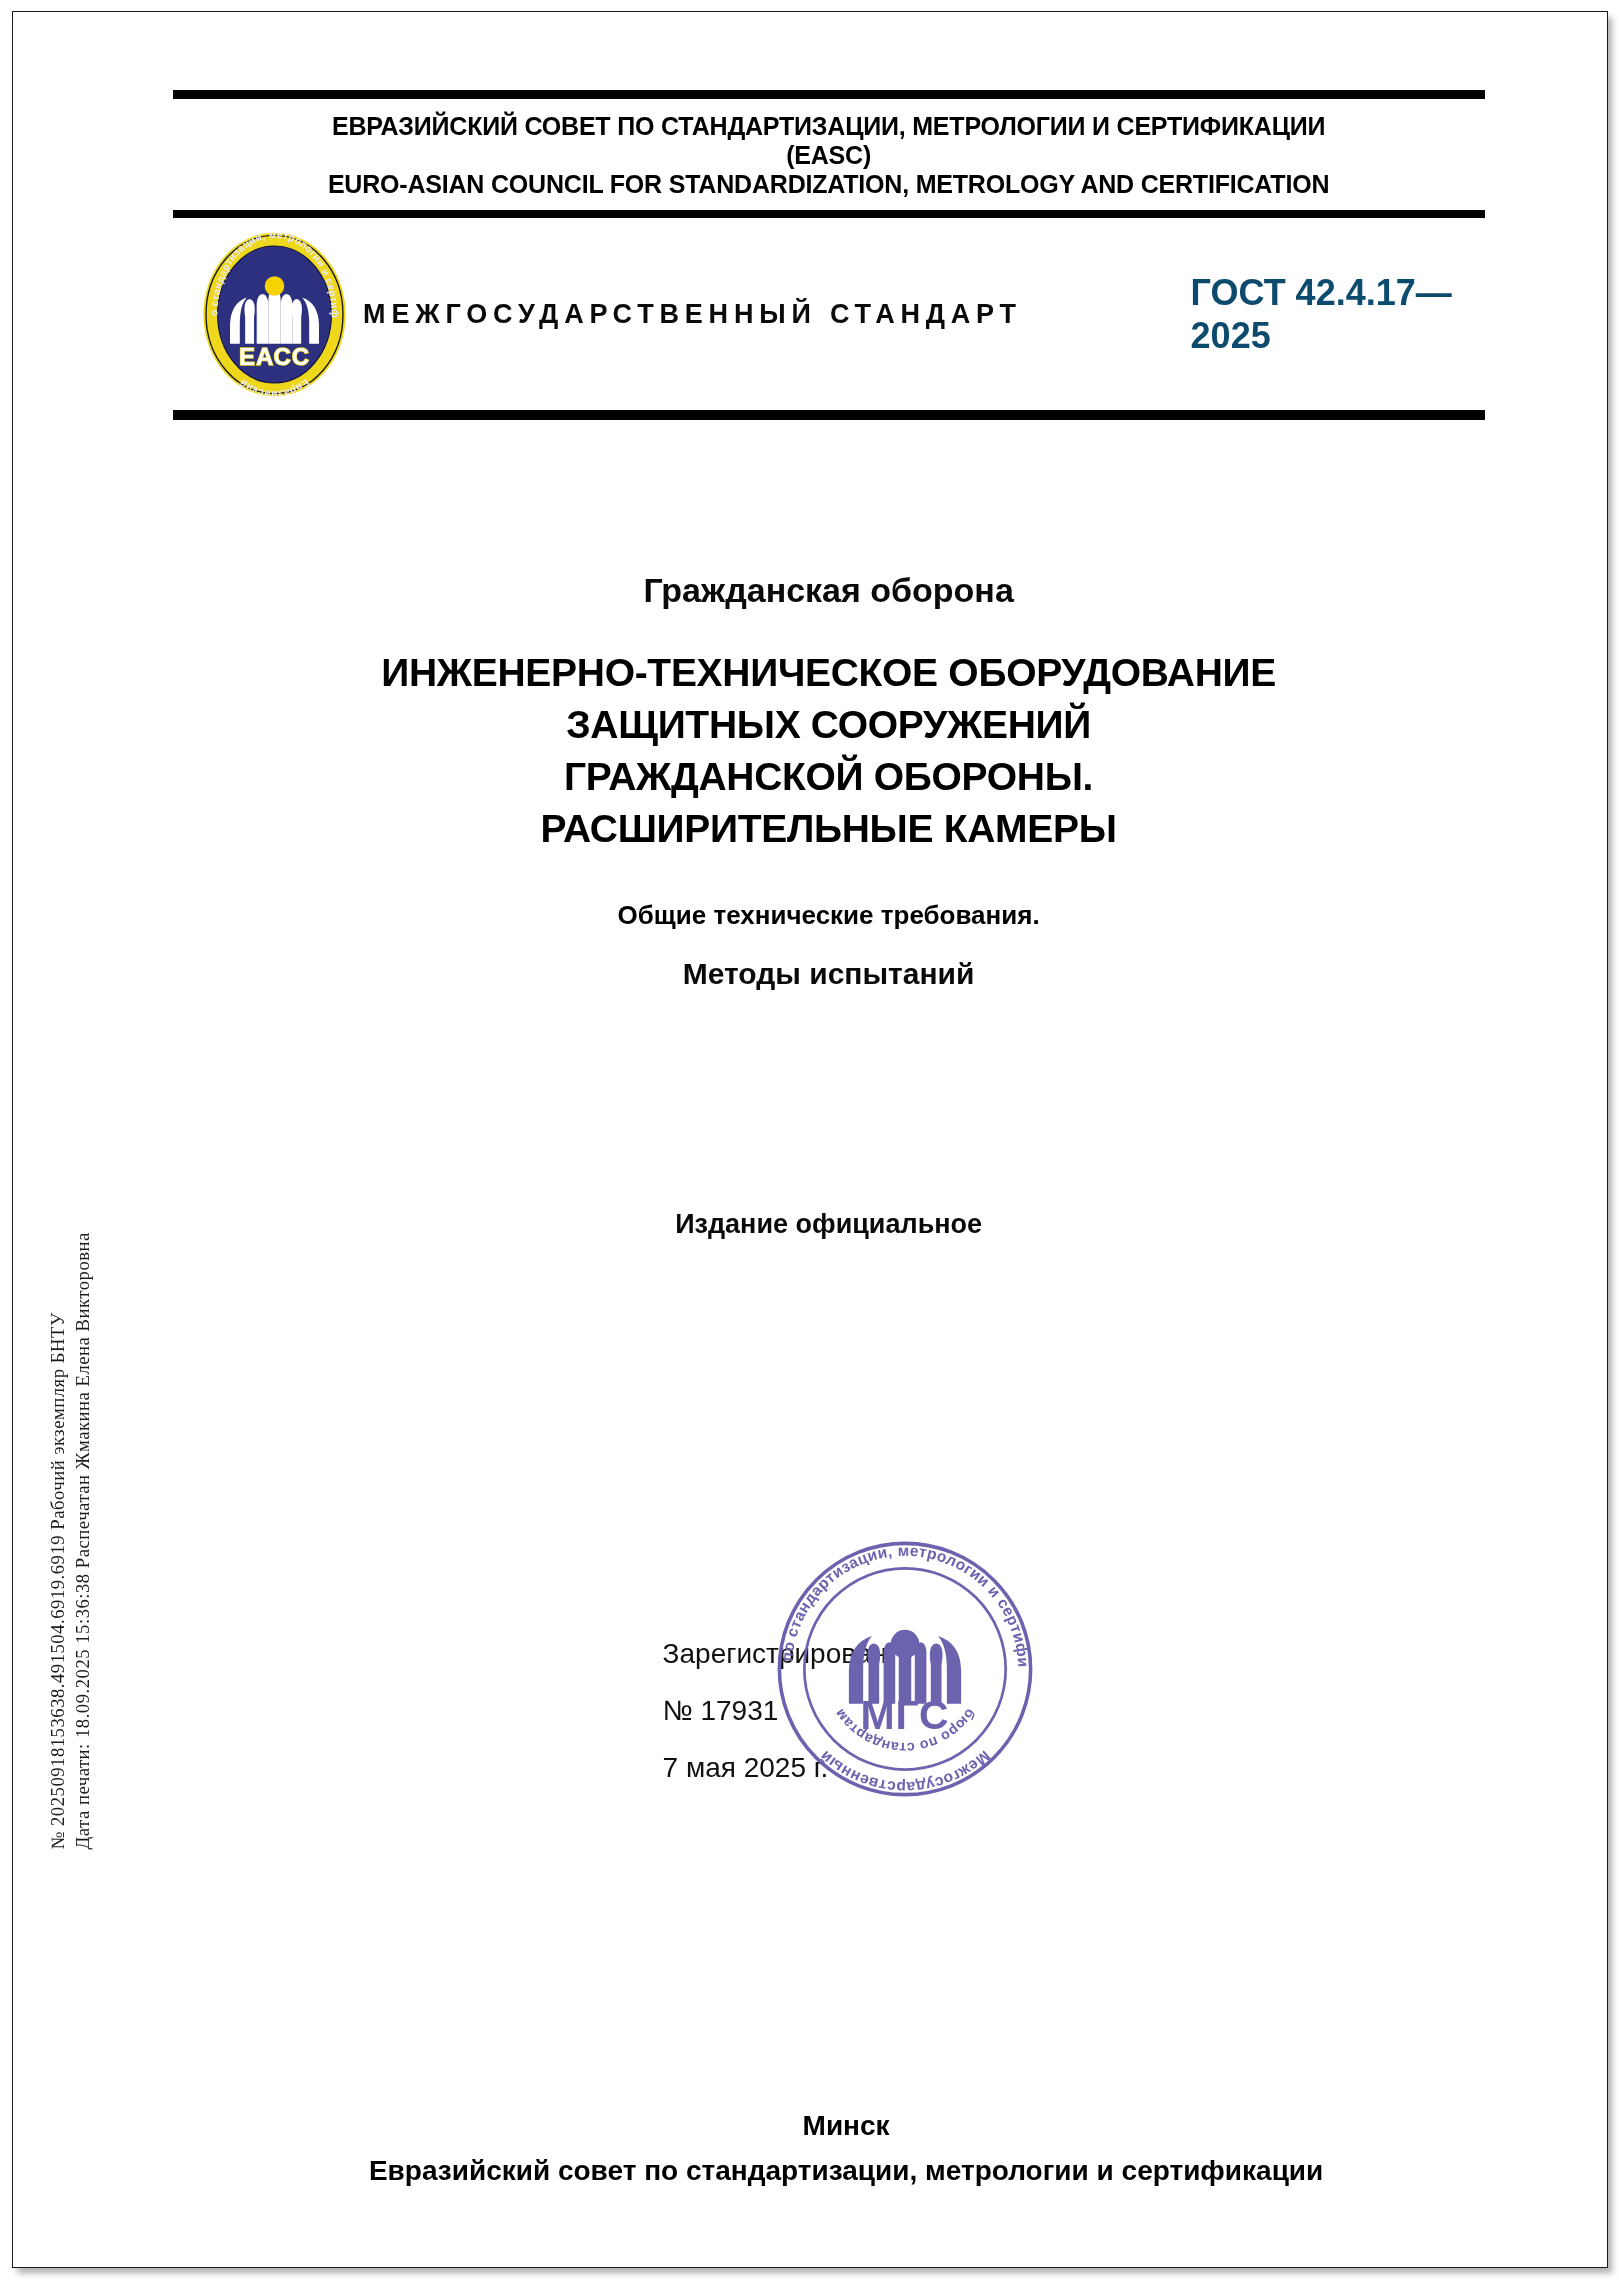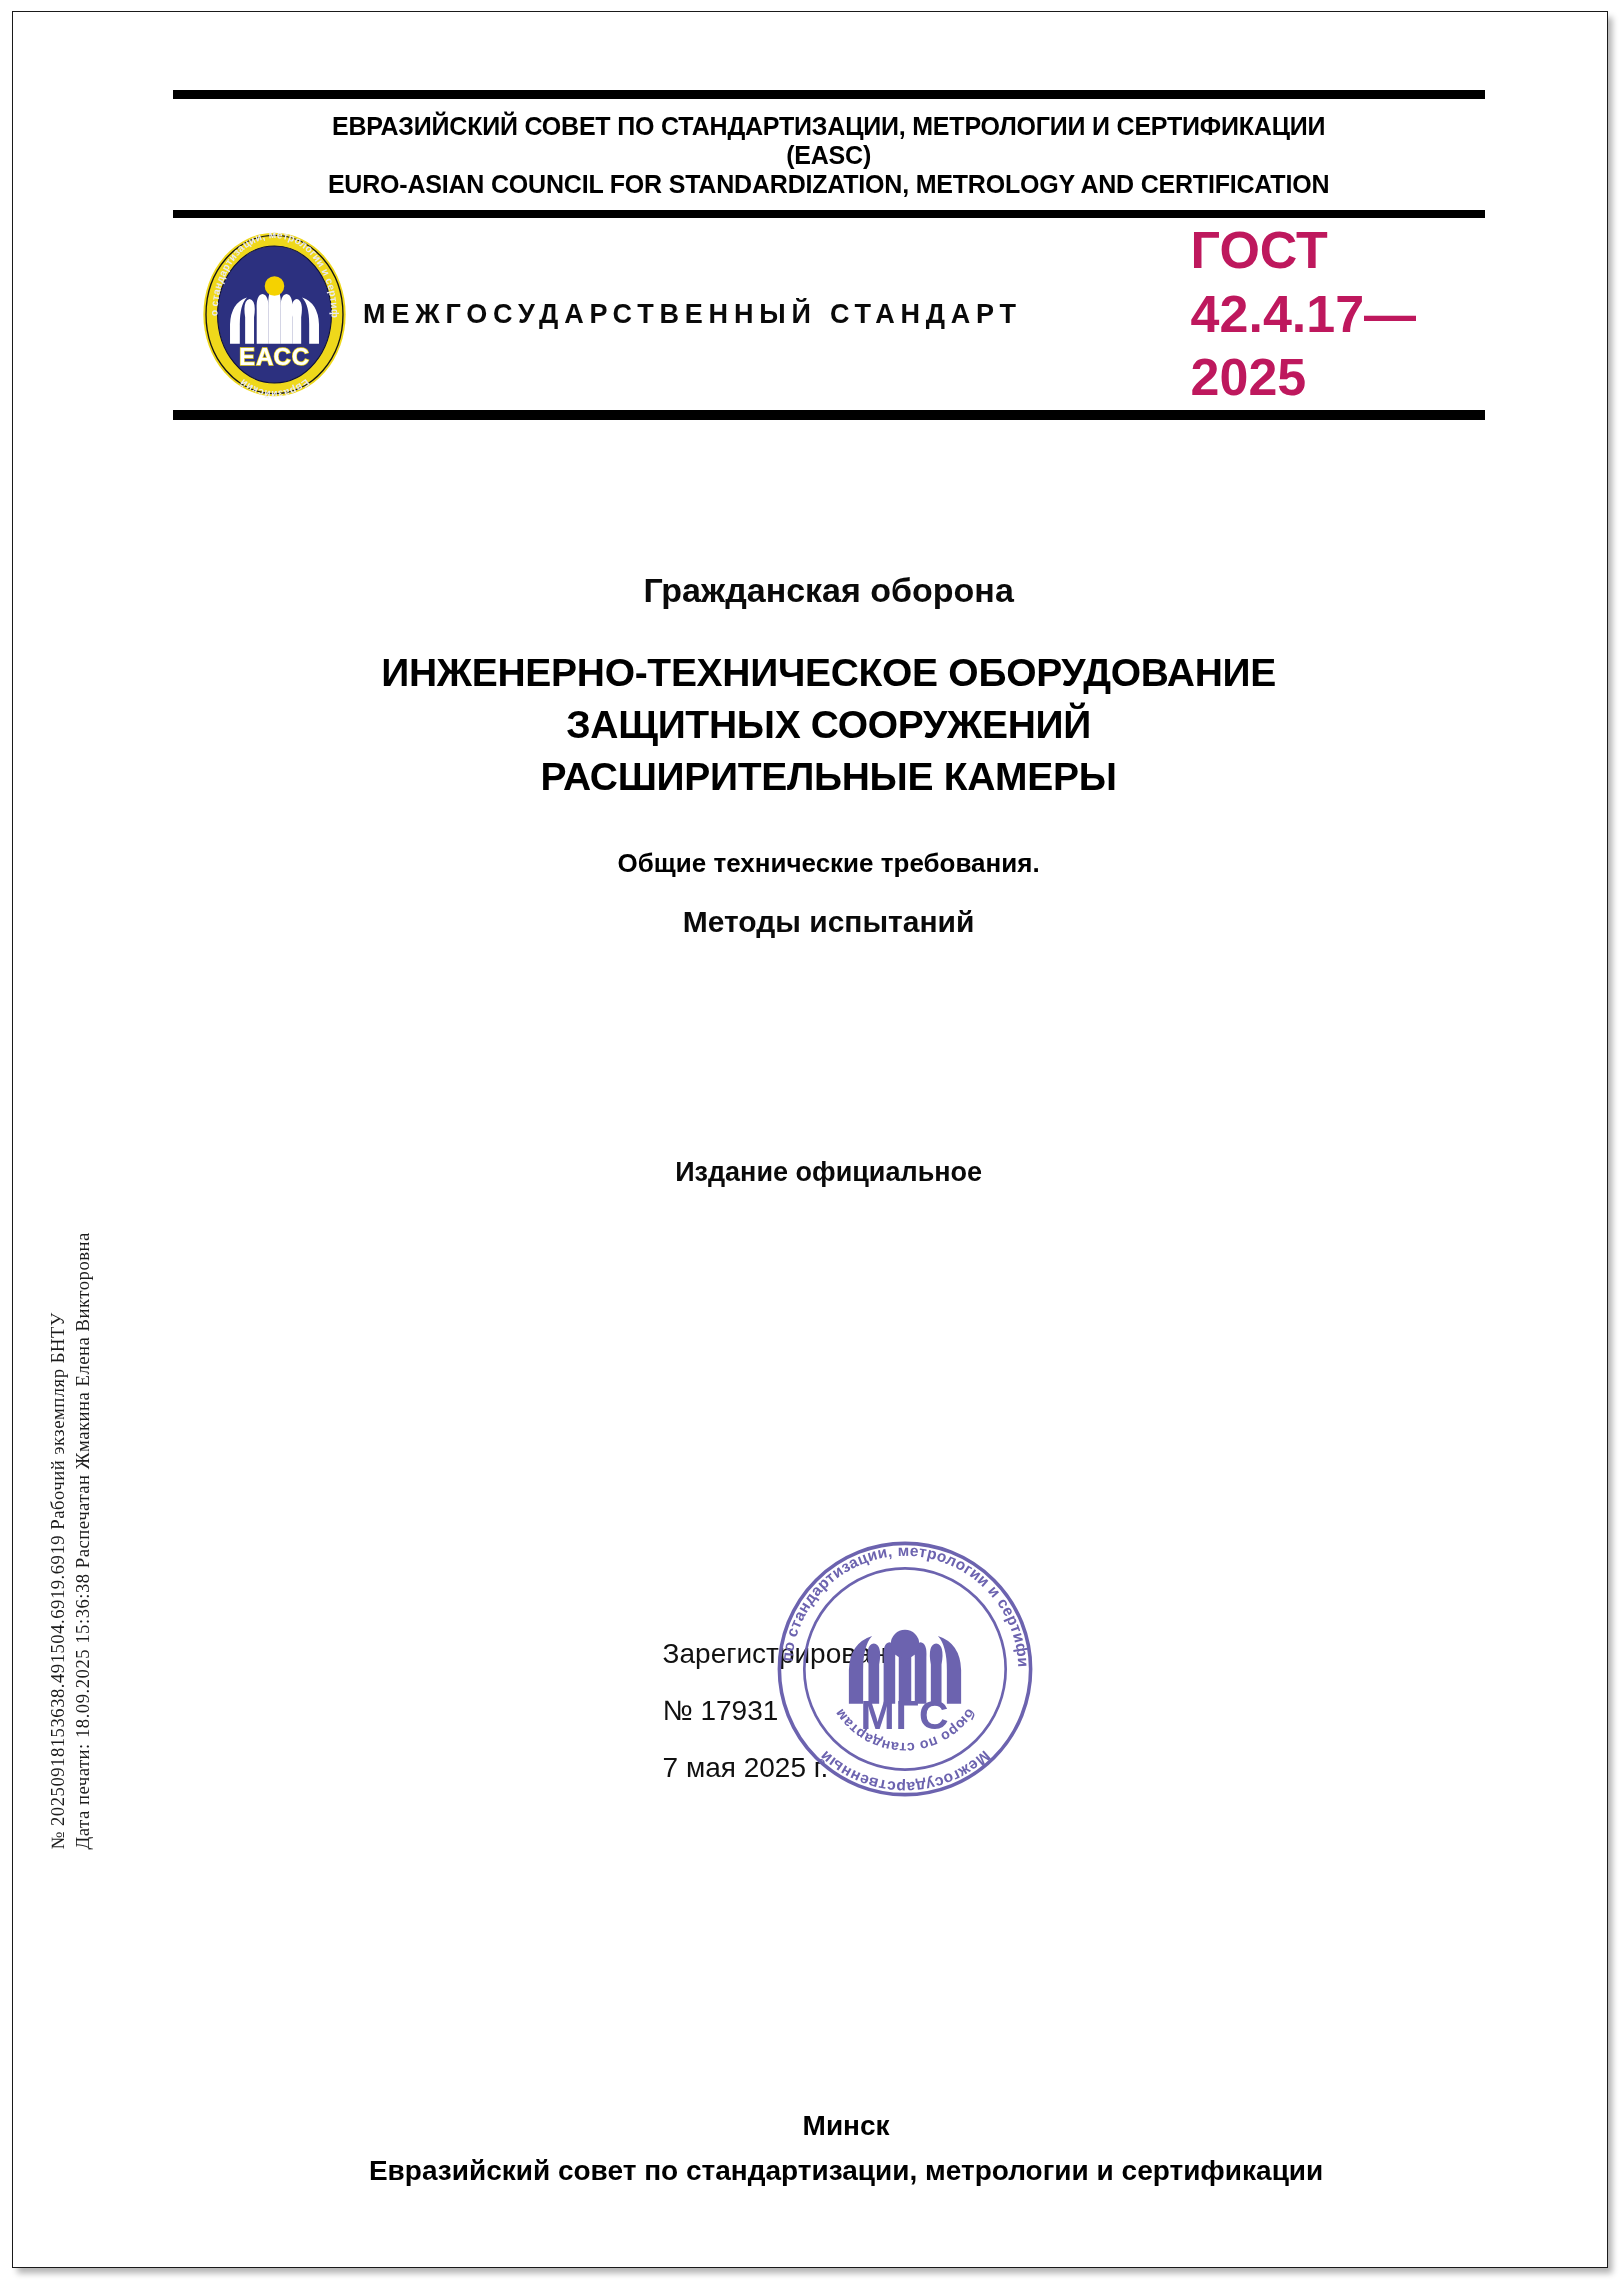--- a/index.html
+++ b/index.html
@@ -93,23 +93,23 @@
     font-weight: bold;
     font-size: 27px;
     letter-spacing: 5.8px;
     line-height: 1.45;
     color: #0a0a0a;
     padding-right: 27px;
   }
   .gost-num {
     width: 294px;
     font-weight: bold;
-    font-size: 52px;
+    font-size: 36px;
     line-height: 1.22;
-    color: #be185d;
+    color: #0c4a6e;
     text-align: left;
     padding-right: 9px;
   }
 
   
   .title-block {
     width: 1312px;
     text-align: center;
     margin-top: 151px;
   }
@@ -260,20 +260,21 @@
       <div class="gost-num">ГОСТ 42.4.17—2025</div>
     </div>
 
     <div class="rule-thick"></div>
 
     <div class="title-block">
       <div class="t-sub1">Гражданская оборона</div>
       <div class="t-main">
         <div>ИНЖЕНЕРНО-ТЕХНИЧЕСКОЕ ОБОРУДОВАНИЕ</div>
         <div>ЗАЩИТНЫХ СООРУЖЕНИЙ</div>
+        <div>ГРАЖДАНСКОЙ ОБОРОНЫ.</div>
         <div>РАСШИРИТЕЛЬНЫЕ КАМЕРЫ</div>
       </div>
       <div class="t-sub2">Общие технические требования.</div>
       <div class="t-sub3">Методы испытаний</div>
     </div>
 
     <div class="official">Издание официальное</div>
 
     <div class="reg-area">
 

